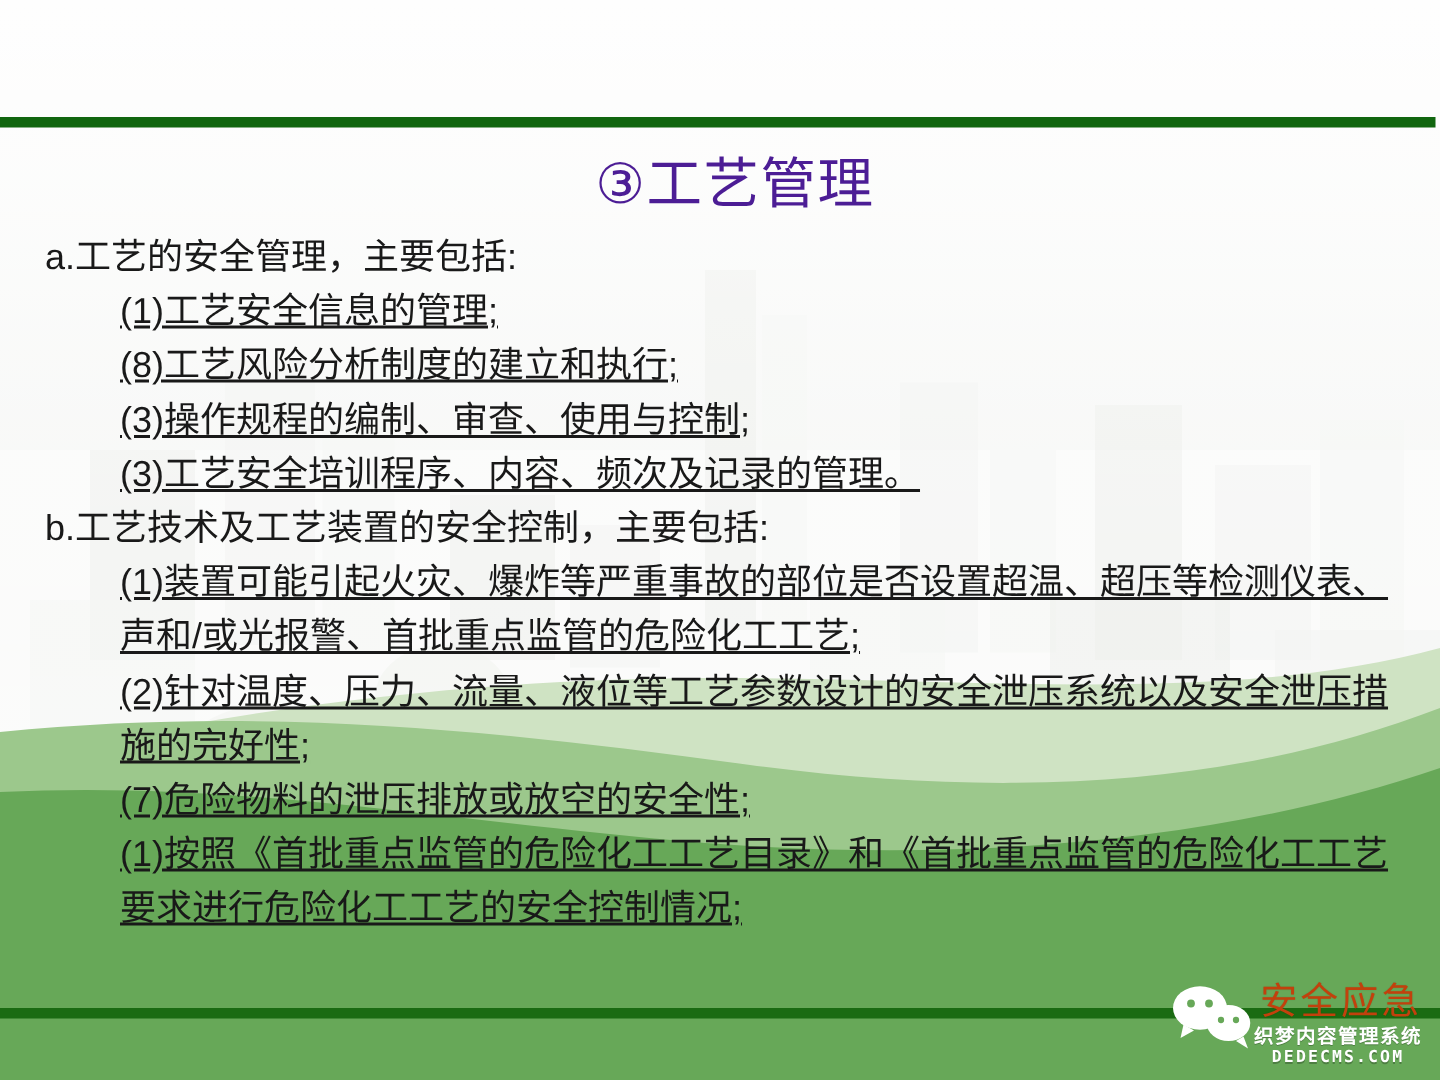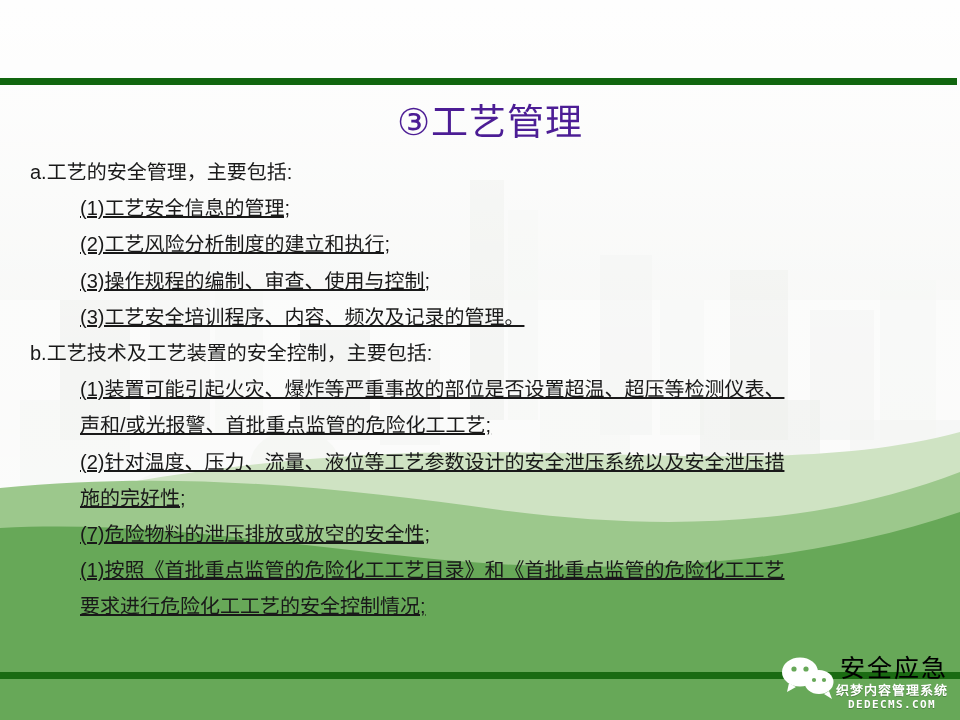--- a/index.html
+++ b/index.html
@@ -92,21 +92,21 @@
     letter-spacing: 1px;
     color: #4c1d95;
     font-family: "Liberation Sans", "DejaVu Sans", sans-serif;
     padding-left: 10px;
   }
   .body-text {
     position: absolute;
     left: 30px;
     top: 154px;
     width: 910px;
-    font-size: 20px;
+    font-size: 24px;
     line-height: 36.2px;
     color: #191919;
     letter-spacing: 0px;
     font-family: "Liberation Sans", "DejaVu Sans", sans-serif;
   }
   .body-text p {
     margin: 0;
     white-space: pre;
   }
   .body-text p.ind {
@@ -128,21 +128,21 @@
     top: 4px;
     width: 58px;
     height: 46px;
   }
   .logo-text {
     position: absolute;
     left: 60px;
     top: 3px;
     font-size: 25px;
     line-height: 30px;
-    color: #000000;
+    color: #c2410c;
     letter-spacing: 2px;
     font-family: "Liberation Sans", "DejaVu Sans", sans-serif;
     text-shadow: 0 0 1px rgba(0,0,0,.15);
   }
   .watermark {
     position: absolute;
     left: 42px;
     top: 33px;
     width: 140px;
     text-align: center;
@@ -212,21 +212,21 @@
 
   <div class="bottom-rule"></div>
 
   <div class="content">
 
     <div class="slide-title">③工艺管理</div>
 
     <div class="body-text">
       <p>a.工艺的安全管理，主要包括:</p>
       <p class="ind">(1)工艺安全信息的管理;</p>
-      <p class="ind">(2)工艺风险分析制度的建立和执行;</p>
+      <p class="ind">(8)工艺风险分析制度的建立和执行;</p>
       <p class="ind">(3)操作规程的编制、审查、使用与控制;</p>
       <p class="ind">(3)工艺安全培训程序、内容、频次及记录的管理。</p>
       <p>b.工艺技术及工艺装置的安全控制，主要包括:</p>
       <p class="ind">(1)装置可能引起火灾、爆炸等严重事故的部位是否设置超温、超压等检测仪表、</p>
       <p class="ind">声和/或光报警、首批重点监管的危险化工工艺;</p>
       <p class="ind">(2)针对温度、压力、流量、液位等工艺参数设计的安全泄压系统以及安全泄压措</p>
       <p class="ind">施的完好性;</p>
       <p class="ind">(7)危险物料的泄压排放或放空的安全性;</p>
       <p class="ind">(1)按照《首批重点监管的危险化工工艺目录》和《首批重点监管的危险化工工艺</p>
       <p class="ind">要求进行危险化工工艺的安全控制情况;</p>

